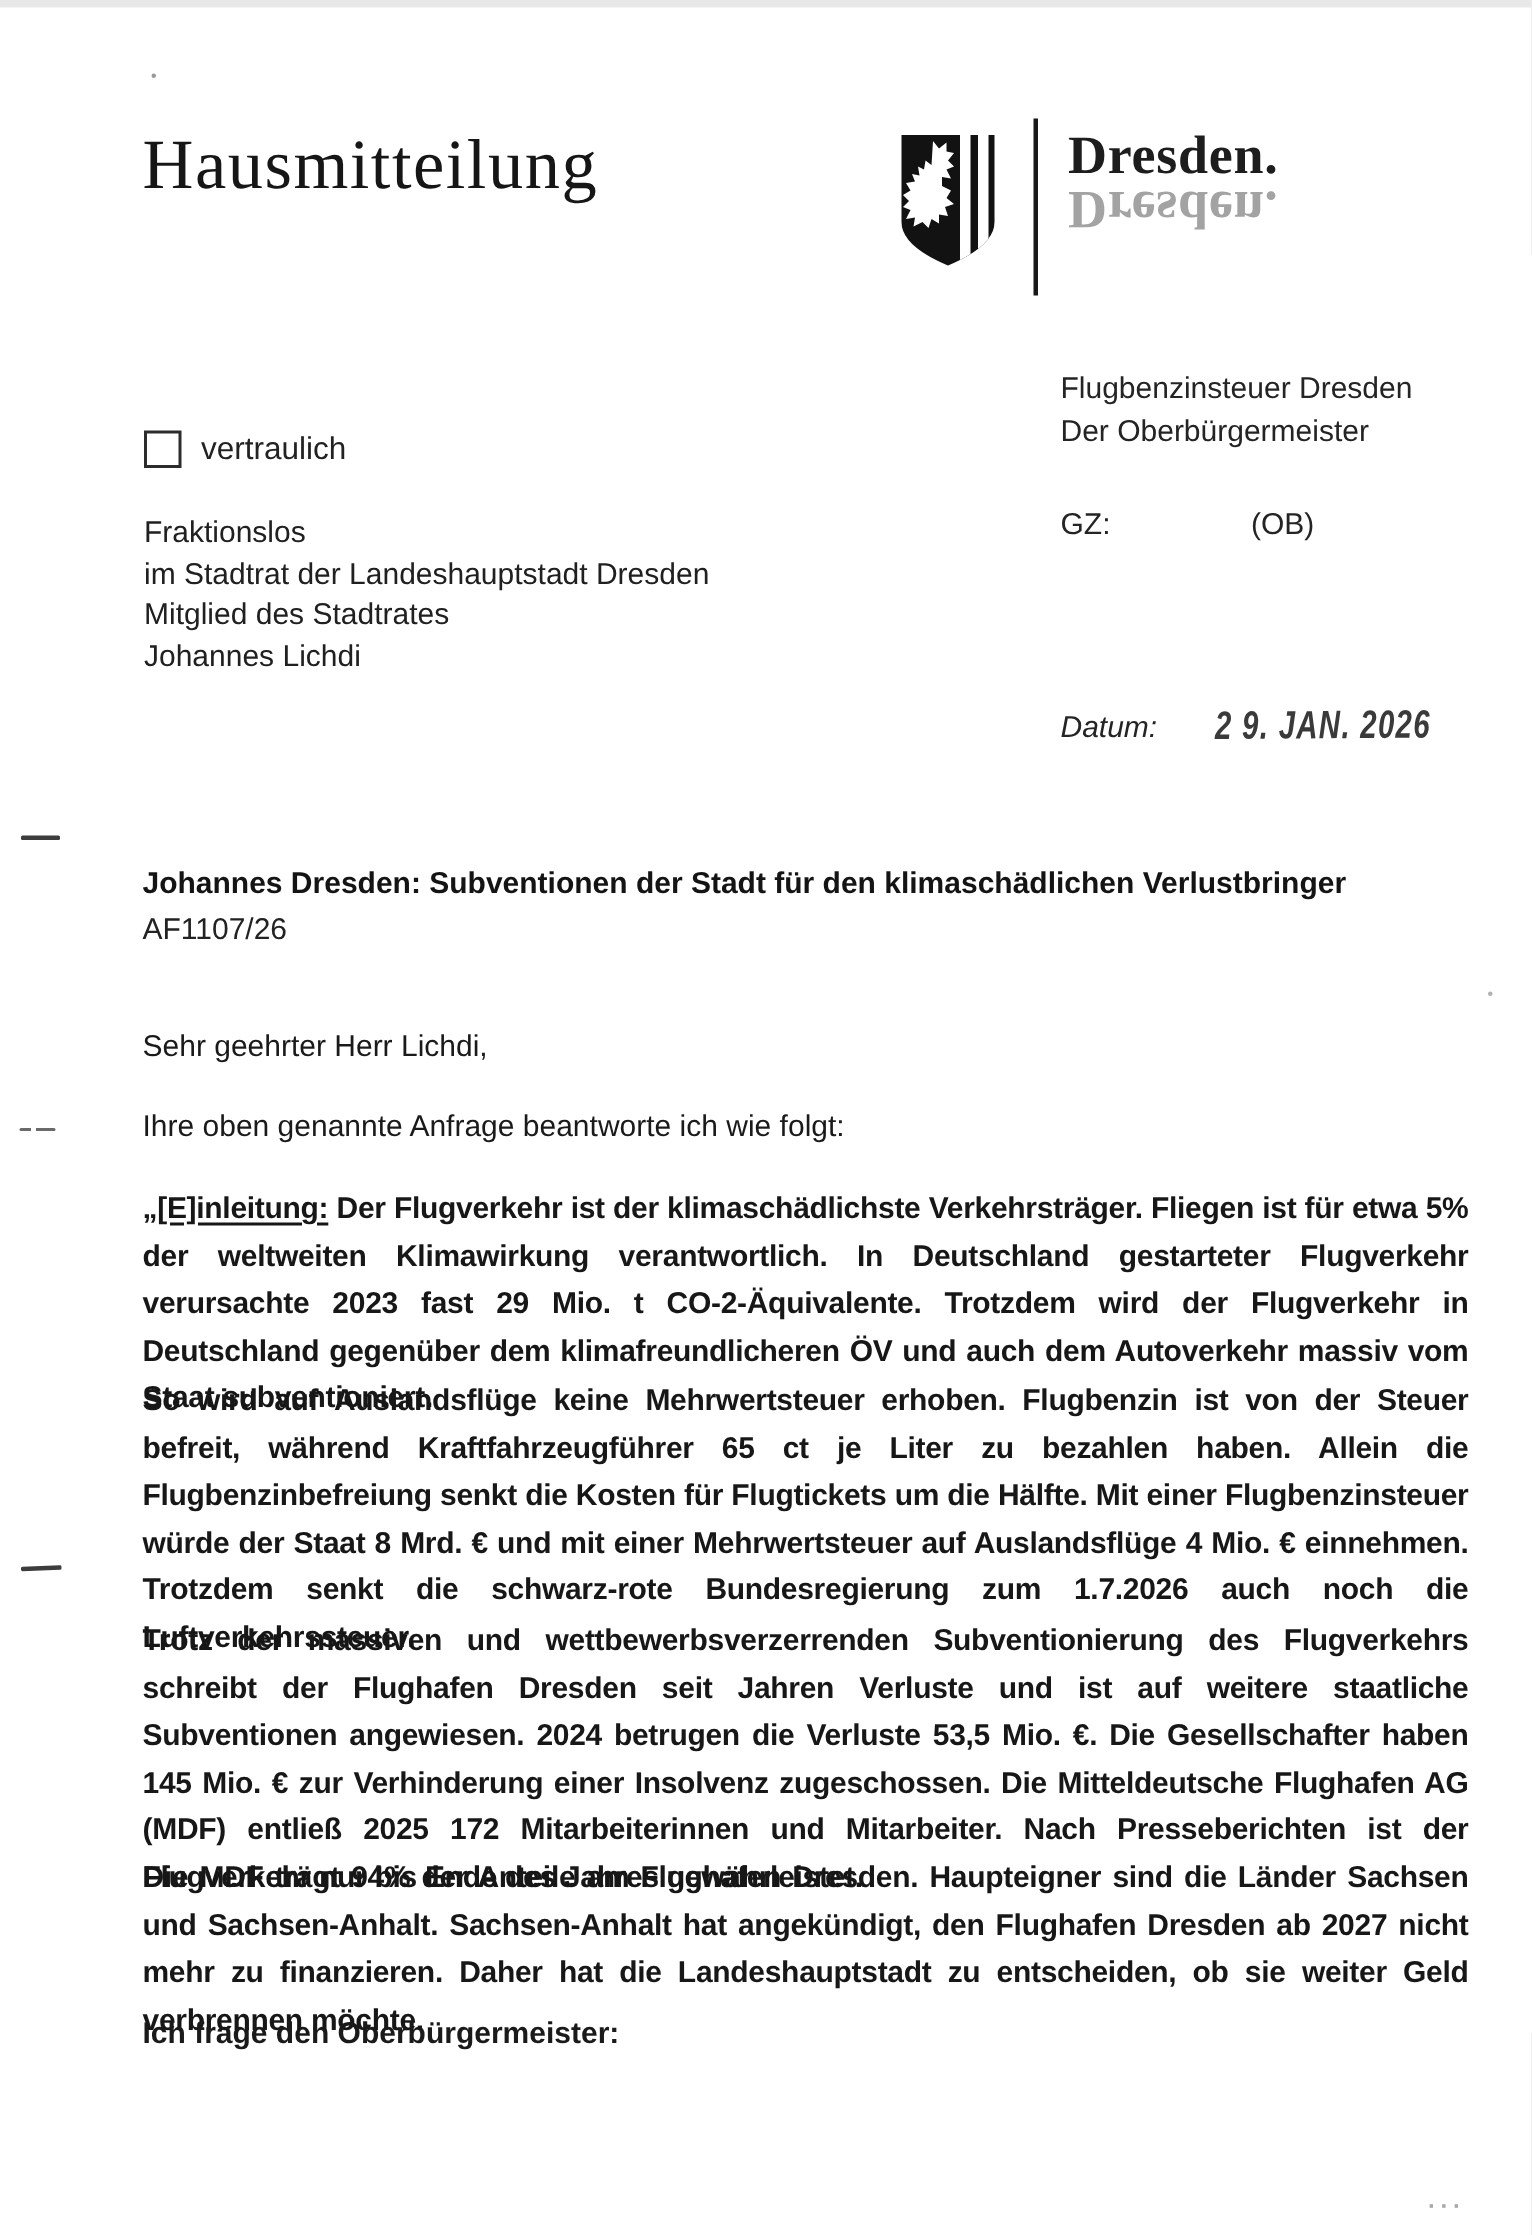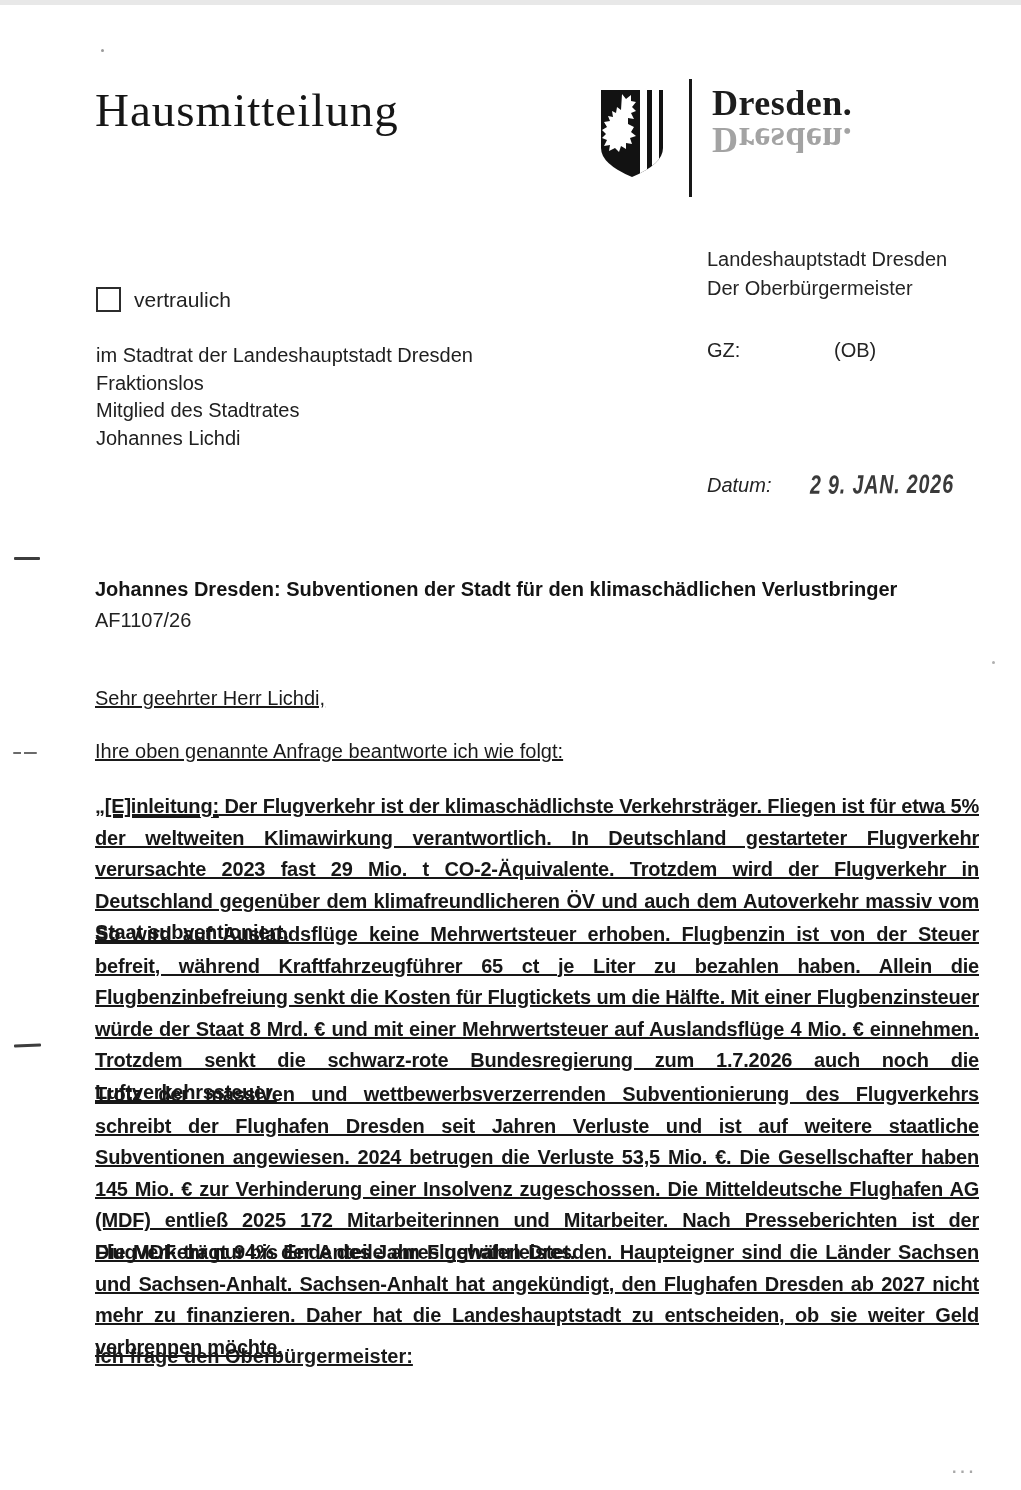--- a/index.html
+++ b/index.html
@@ -53,21 +53,21 @@
   .speck-2{left:992px;top:656px;width:3px;height:3px;background:#b0b0b0;}
   .page-dots{
     position:absolute;left:952px;top:1458px;font-size:16px;color:#a8a8a8;
     letter-spacing:3px;font-weight:700;
   }
   
   .subject{position:absolute;left:95px;top:569px;width:890px;font-size:20px;line-height:31px;}
   .subject-main{font-weight:700;color:#141414;}
   .subject-ref{font-weight:400;color:#222;}
   
-  .bodytext{position:absolute;left:95px;width:884px;font-size:20px;color:#1a1a1a;margin:0;text-decoration:underline;}
+  .bodytext{position:absolute;left:95px;width:884px;font-size:20px;color:#1a1a1a;margin:0;}
   .salutation{top:682px;}
   .intro{top:735px;}
   .para{
     font-weight:700;line-height:31.5px;text-align:justify;
     hyphens:manual;-webkit-hyphens:manual;color:#171717;letter-spacing:-0.2px;
   }
   .p1{top:786px;}
   .p2{top:914px;}
   .p3{top:1074px;}
   .p4{top:1232px;}
@@ -97,42 +97,42 @@
       </g>
     </svg>
   </div>
   <div class="logo-divider"></div>
   <div class="wordmark-box">
     <span class="wordmark">Dresden.</span>
     <span class="wordmark-reflect">Dresden.</span>
   </div>
 
   <div class="meta authority" style="position:absolute;top:240px;">
-    <div>Landeshauptstadt Dresden</div>
+    <div>Flugbenzinsteuer Dresden</div>
     <div>Der Oberbürgermeister</div>
   </div>
 
   <div class="gz-row meta-row">
     <span class="meta-label">GZ:</span>
     <span>(OB)</span>
   </div>
 
   <div class="datum-row meta-row">
     <span class="meta-label">Datum:</span>
     <span class="stamp">2 9. JAN. 2026</span>
   </div>
 
   <div class="confidential">
     <span class="checkbox"></span>
     <span>vertraulich</span>
   </div>
 
   <div class="recipient">
+    <div>Fraktionslos</div>
     <div>im Stadtrat der Landeshauptstadt Dresden</div>
-    <div>Fraktionslos</div>
     <div>Mitglied des Stadtrates</div>
     <div>Johannes Lichdi</div>
   </div>
 
   <div class="fold fold-1"></div>
   <div class="fold fold-2"></div>
   <div class="fold fold-3"></div>
   <div class="speck speck-1"></div>
   <div class="speck speck-2"></div>
   <div class="page-dots">···</div>

